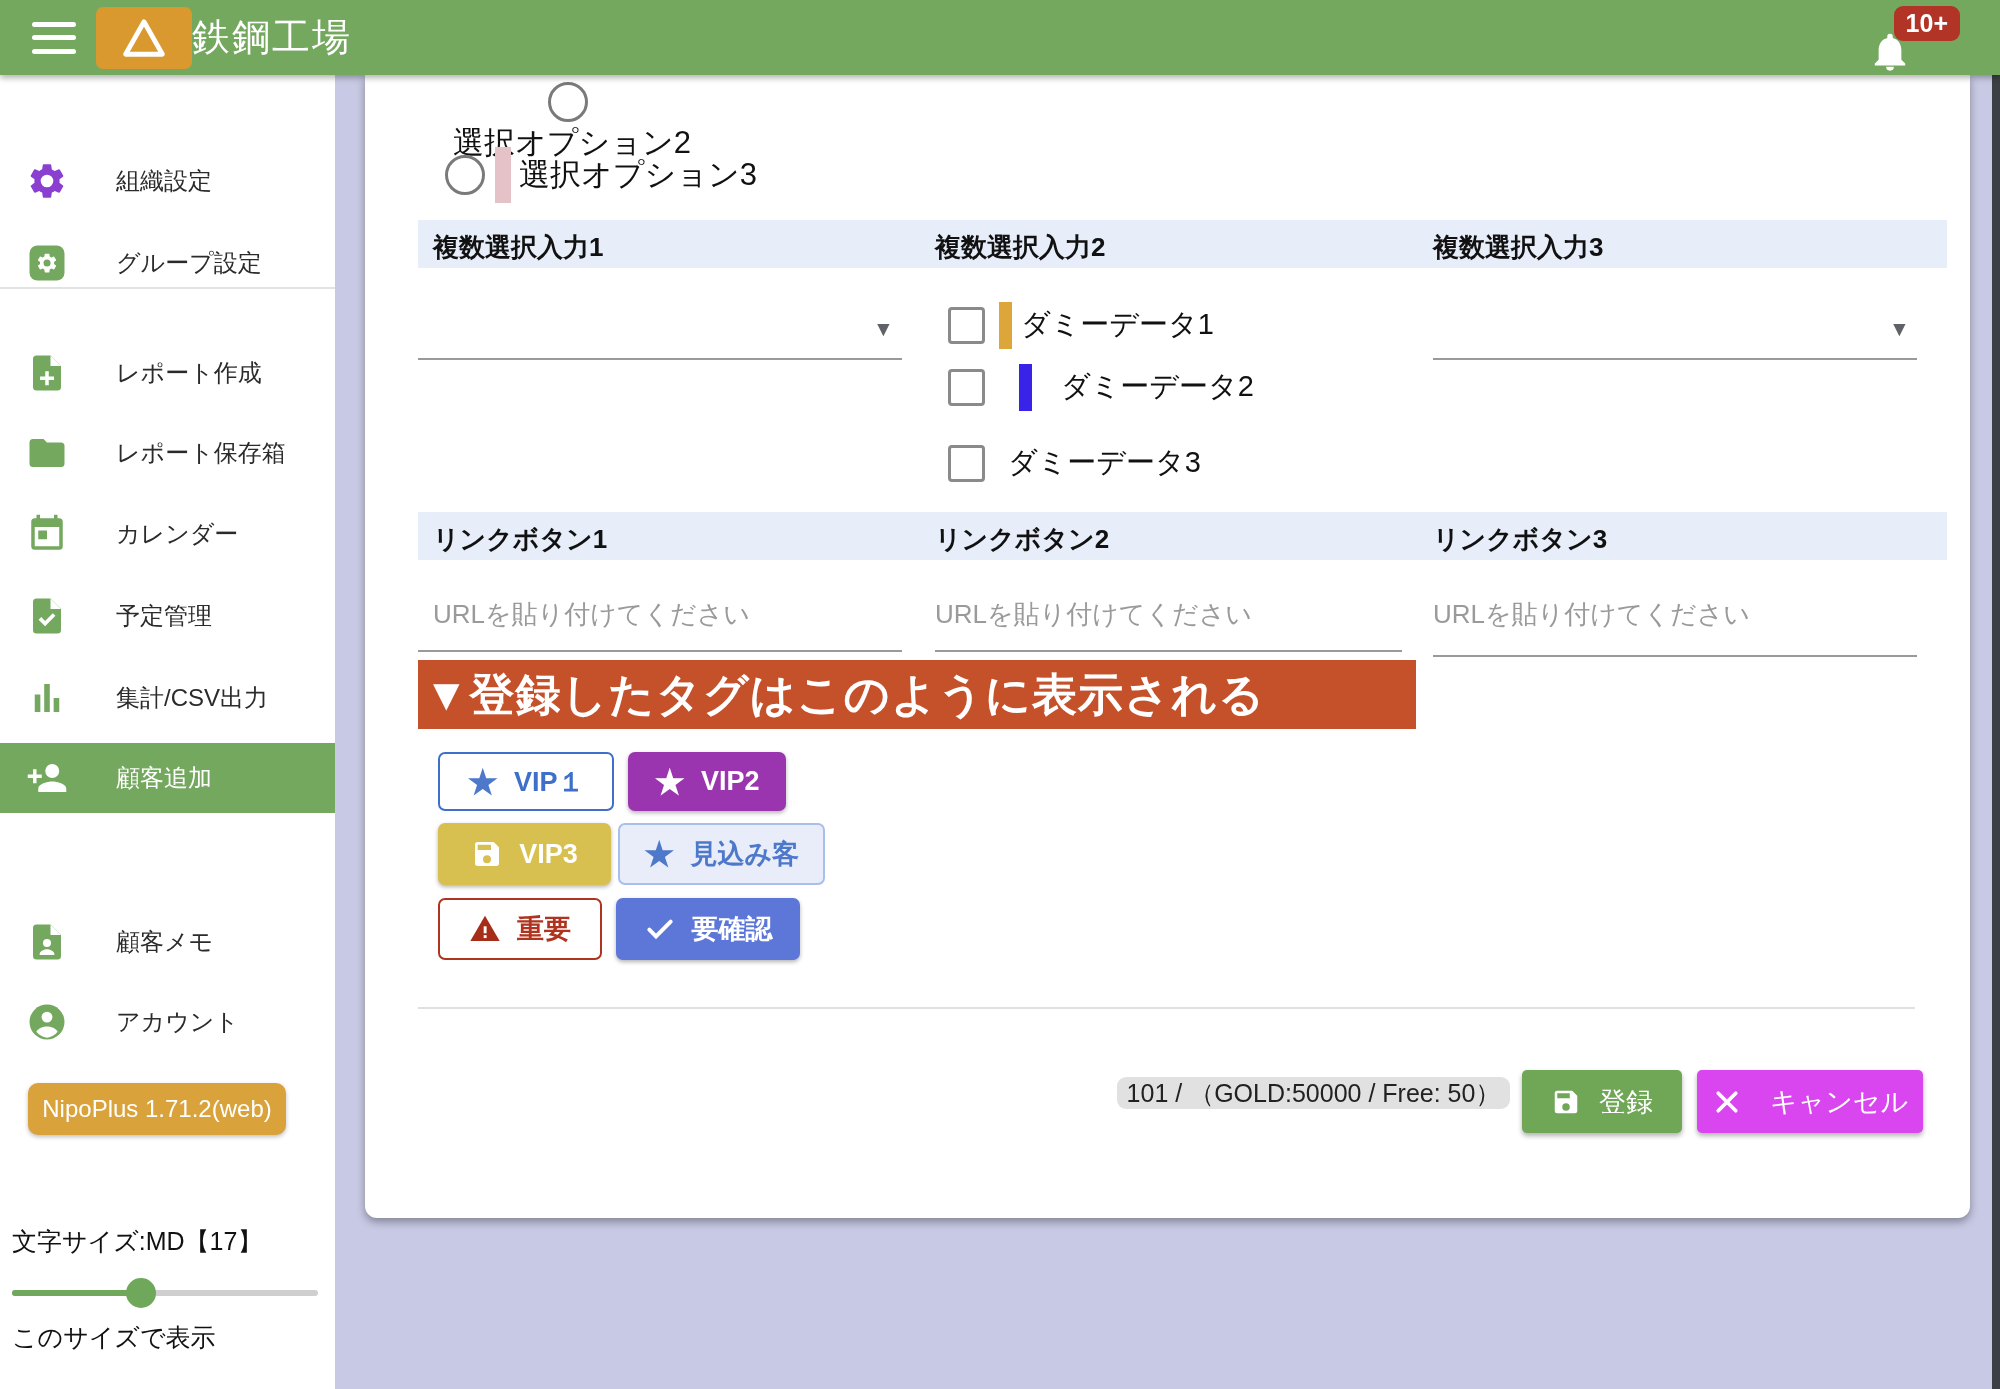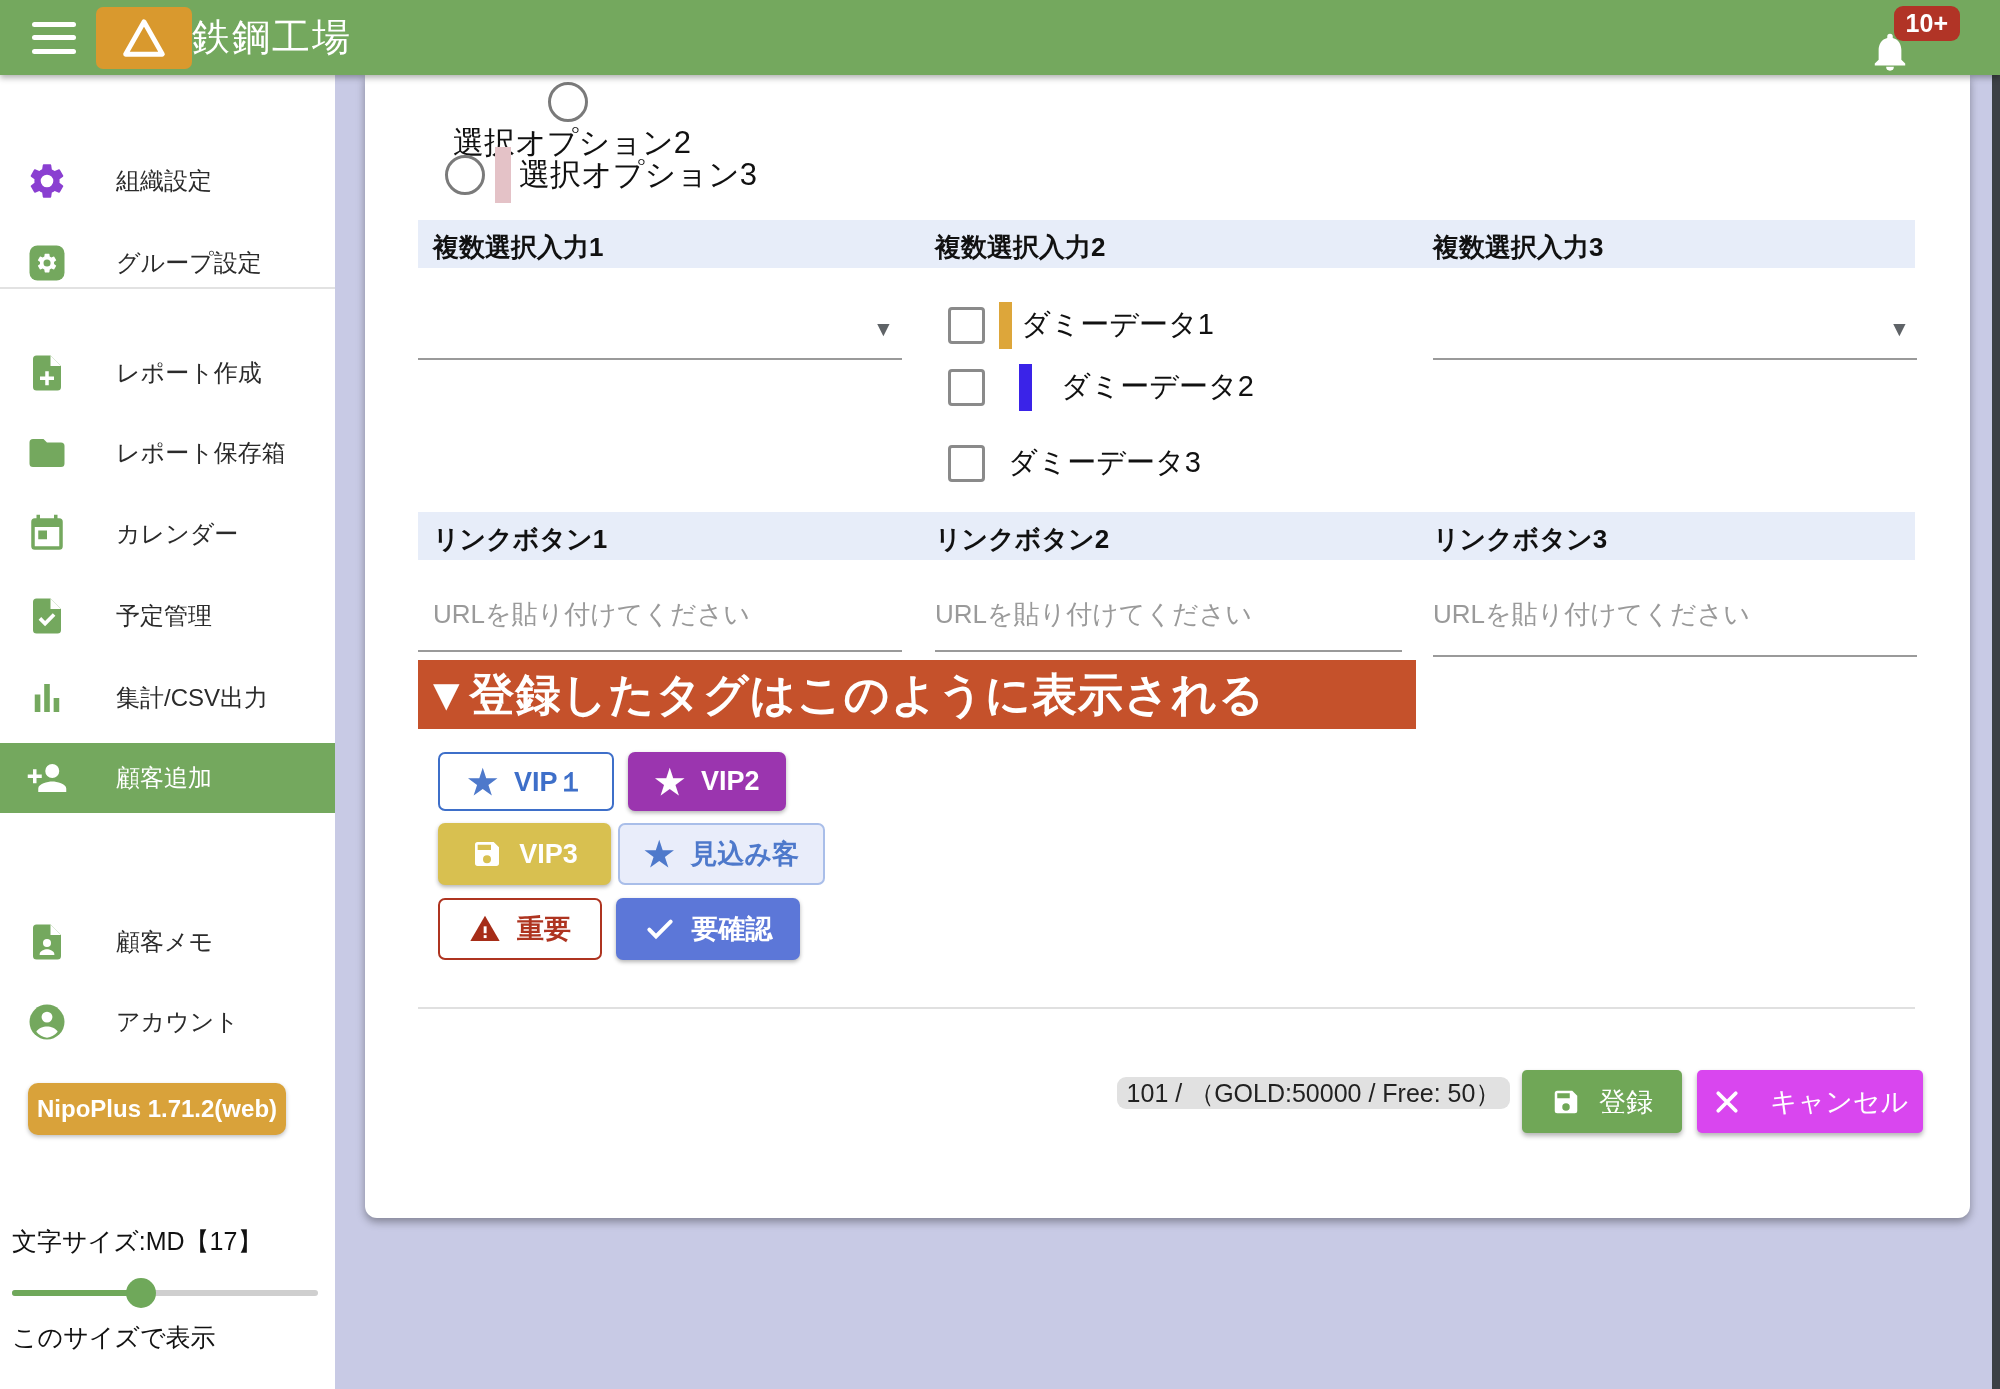--- a/index.html
+++ b/index.html
@@ -36,40 +36,39 @@
   .side-item .icn{width:42px;height:42px;margin-left:26px;flex:0 0 42px;}
   .side-item .lbl{margin-left:48px;font-size:24px;color:#2b2b2b;white-space:nowrap;}
   .side-item.active{background:#74a85e;}
   .side-item.active .lbl{color:#fff;}
   .side-div{position:absolute;left:0;width:335px;border-top:2px solid #e2e2e2;}
   .version-btn{
     position:absolute;left:28px;top:1008px;width:258px;height:52px;border:none;cursor:pointer;
     background:#d9a23a;border-radius:10px;color:#fff;font-size:24px;
     display:flex;align-items:center;justify-content:center;box-shadow:0 2px 4px rgba(0,0,0,.25);
     font-family:"Liberation Sans",sans-serif;
-    font-weight:bold;
   }
   .fontsize-label{position:absolute;left:12px;top:1150px;font-size:25px;color:#111;font-weight:500;}
   .slider{position:absolute;left:12px;top:1200px;width:306px;height:36px;}
   .slider .track{position:absolute;left:0;top:15px;width:100%;height:6px;border-radius:3px;background:#cfcfcf;}
   .slider .fill{position:absolute;left:0;top:15px;height:6px;border-radius:3px;background:#6fa85a;}
   .slider .thumb{position:absolute;top:3px;width:30px;height:30px;border-radius:50%;background:#6fa85a;margin-left:-15px;cursor:pointer;}
   .fontsize-note{position:absolute;left:12px;top:1246px;font-size:25px;color:#111;}
   
   .card{
     position:absolute;left:365px;top:75px;width:1605px;height:1143px;background:#fff;
     border-radius:0 0 12px 12px;box-shadow:0 4px 8px rgba(0,0,0,.35);z-index:10;overflow:hidden;
   }
   .radio-row{position:absolute;left:80px;height:58px;display:flex;align-items:center;}
   .radio-row.r1{top:7px;flex-direction:column;}
   .radio-row.r2{top:71px;}
   .radio-circ{width:34px;height:34px;border:3px solid #7a7a7a;border-radius:50%;background:#fff;flex:0 0 34px;cursor:pointer;}
   .opt-bar{width:16px;height:56px;margin-left:10px;}
   .radio-row .lbl{margin-left:8px;font-size:31px;color:#111;}
-  .band{position:absolute;left:53px;width:1497px;height:48px;background:#e7edf9;}
+  .band{position:absolute;left:53px;width:1497px;height:48px;background:#e7edf9;padding-left:32px;}
   .band.b1{top:145px;}
   .band.b2{top:437px;}
   .band .h{position:absolute;top:10px;font-size:26px;font-weight:bold;color:#111;white-space:nowrap;}
   .band .c1{left:15px;} .band .c2{left:517px;} .band .c3{left:1015px;}
   .uline{position:absolute;border-bottom:2px solid #9a9a9a;}
   .sel-arrow{position:absolute;font-size:21px;color:#5f6367;cursor:pointer;}
   .cbx-row{position:absolute;left:583px;height:56px;display:flex;align-items:center;}
   .cbx-row.k1{top:222px;} .cbx-row.k2{top:284px;gap:20px;} .cbx-row.k3{top:360px;}
   .cbx{width:31px;height:31px;border:3px solid #8a8a8a;border-radius:4px;background:#fff;flex:0 0 31px;cursor:pointer;}
   .cbx-bar{width:13px;height:47px;margin-left:14px;}

